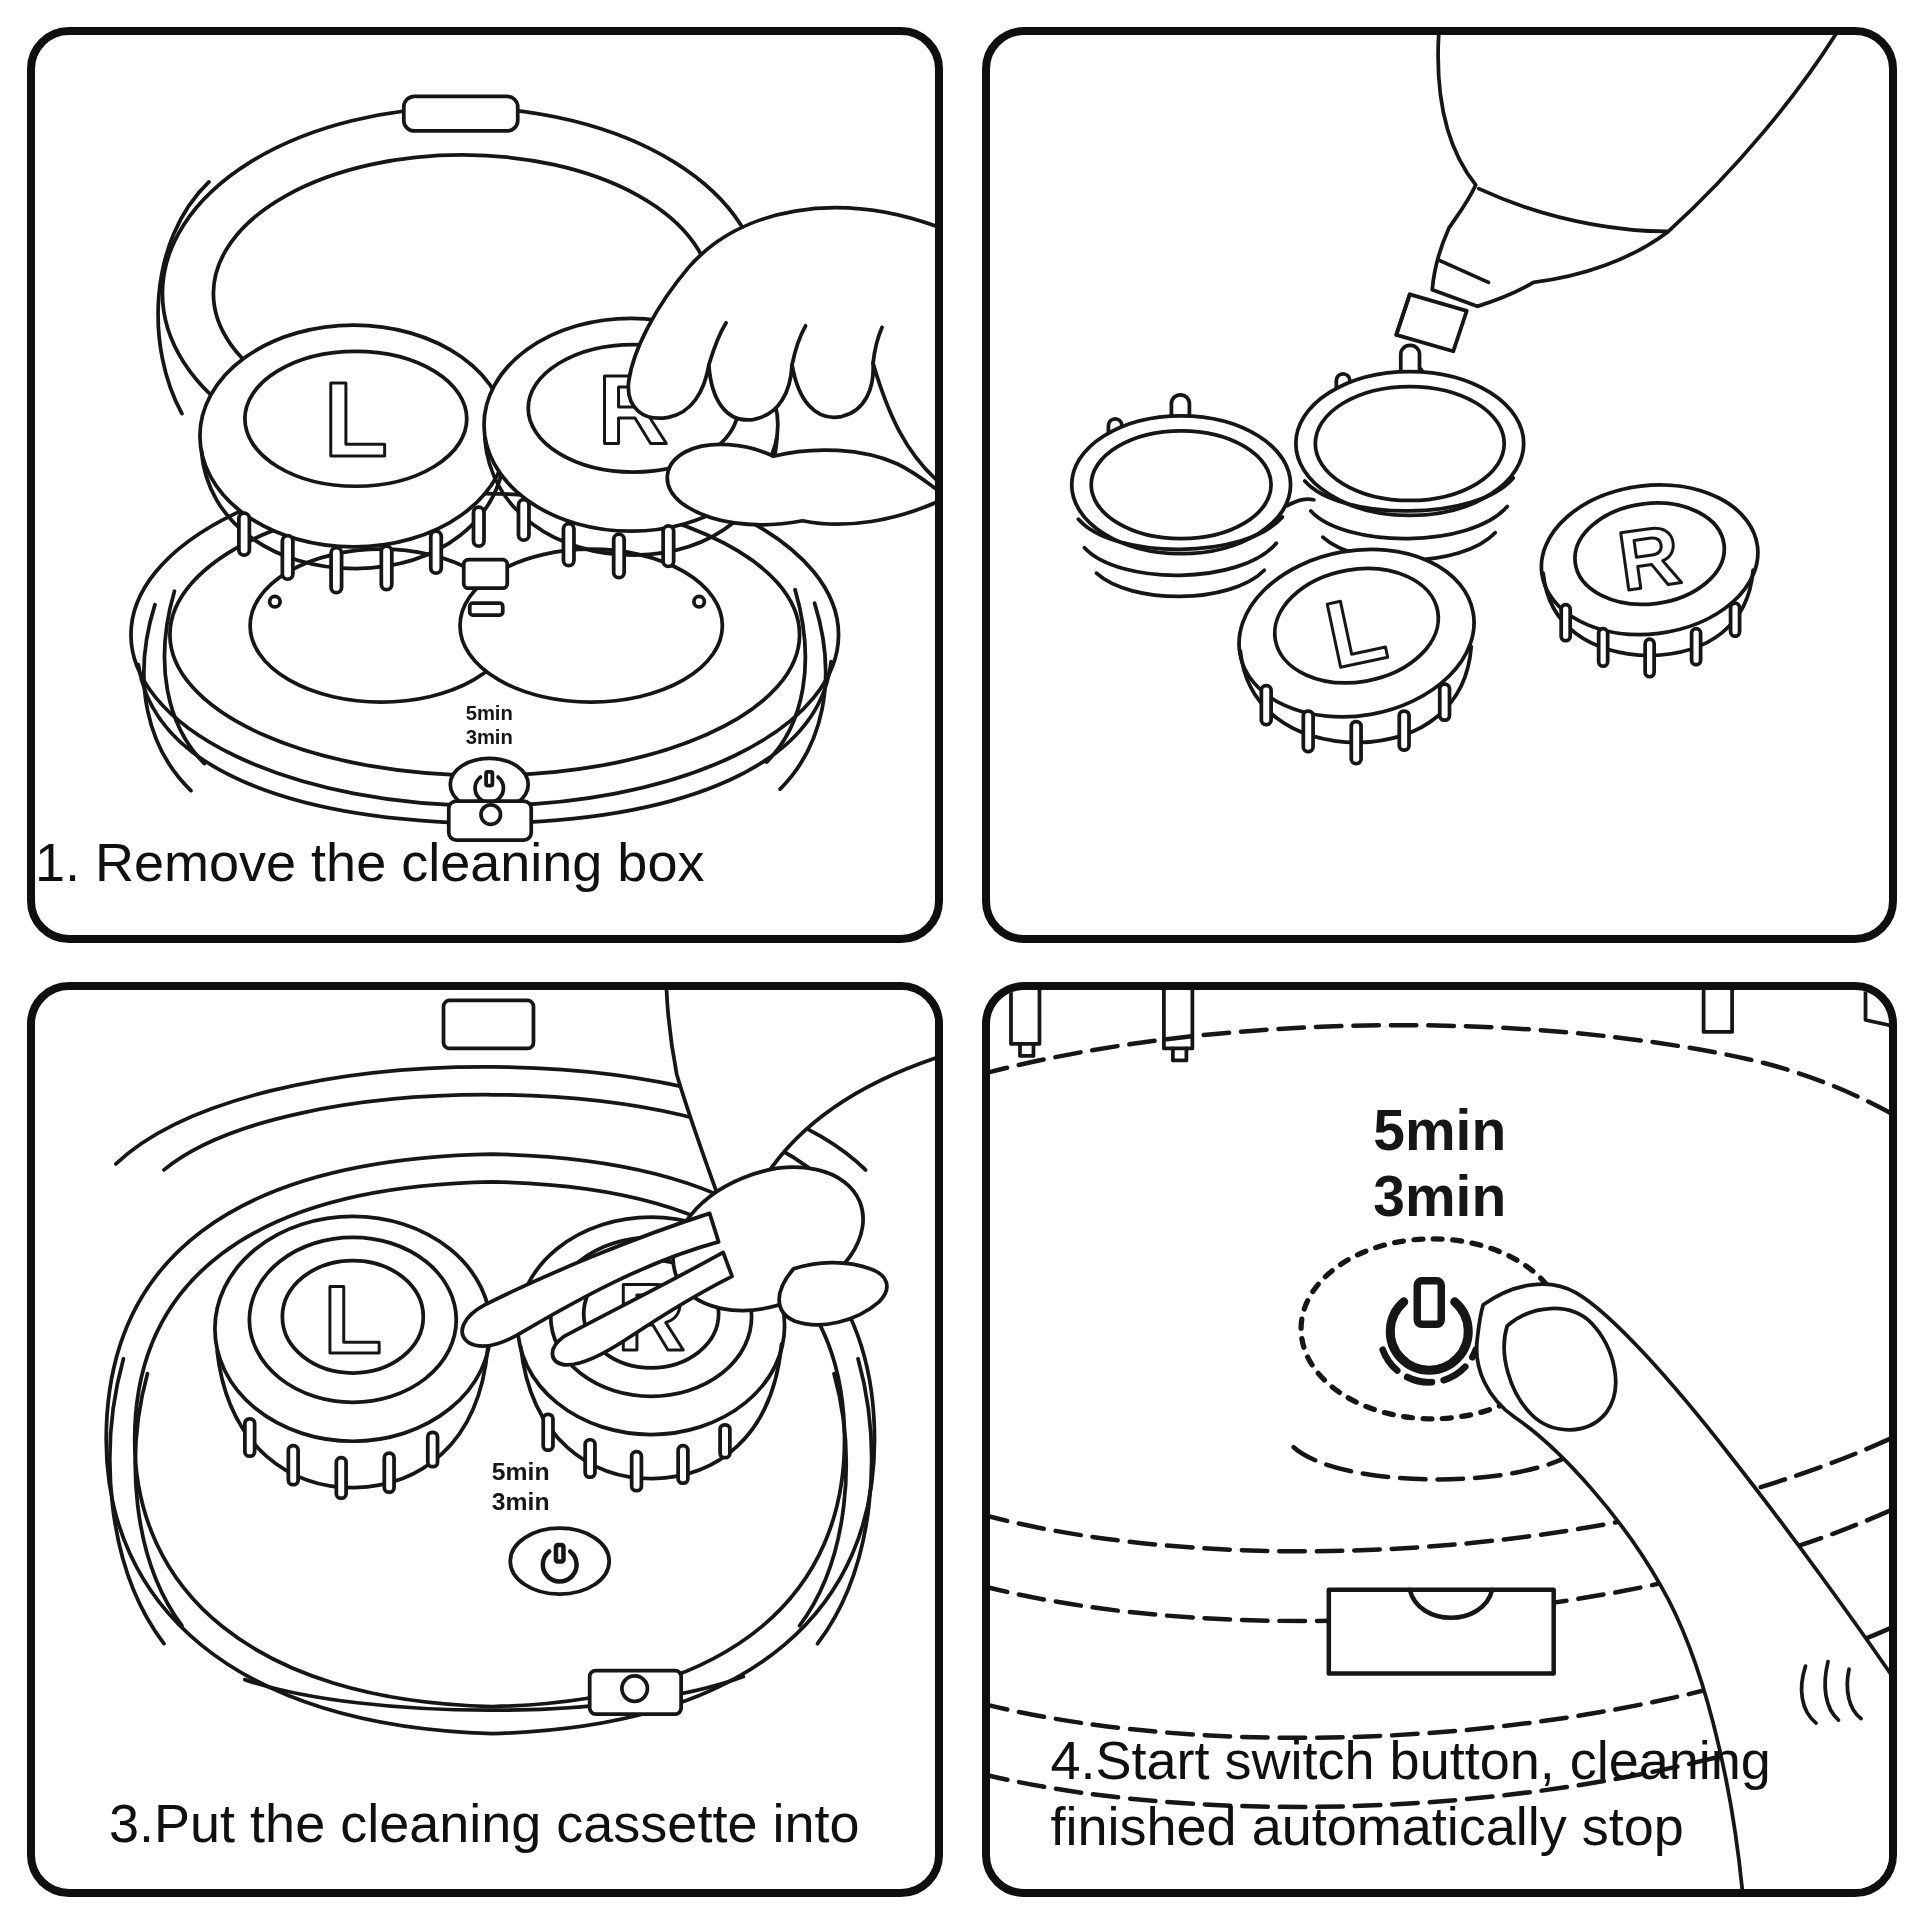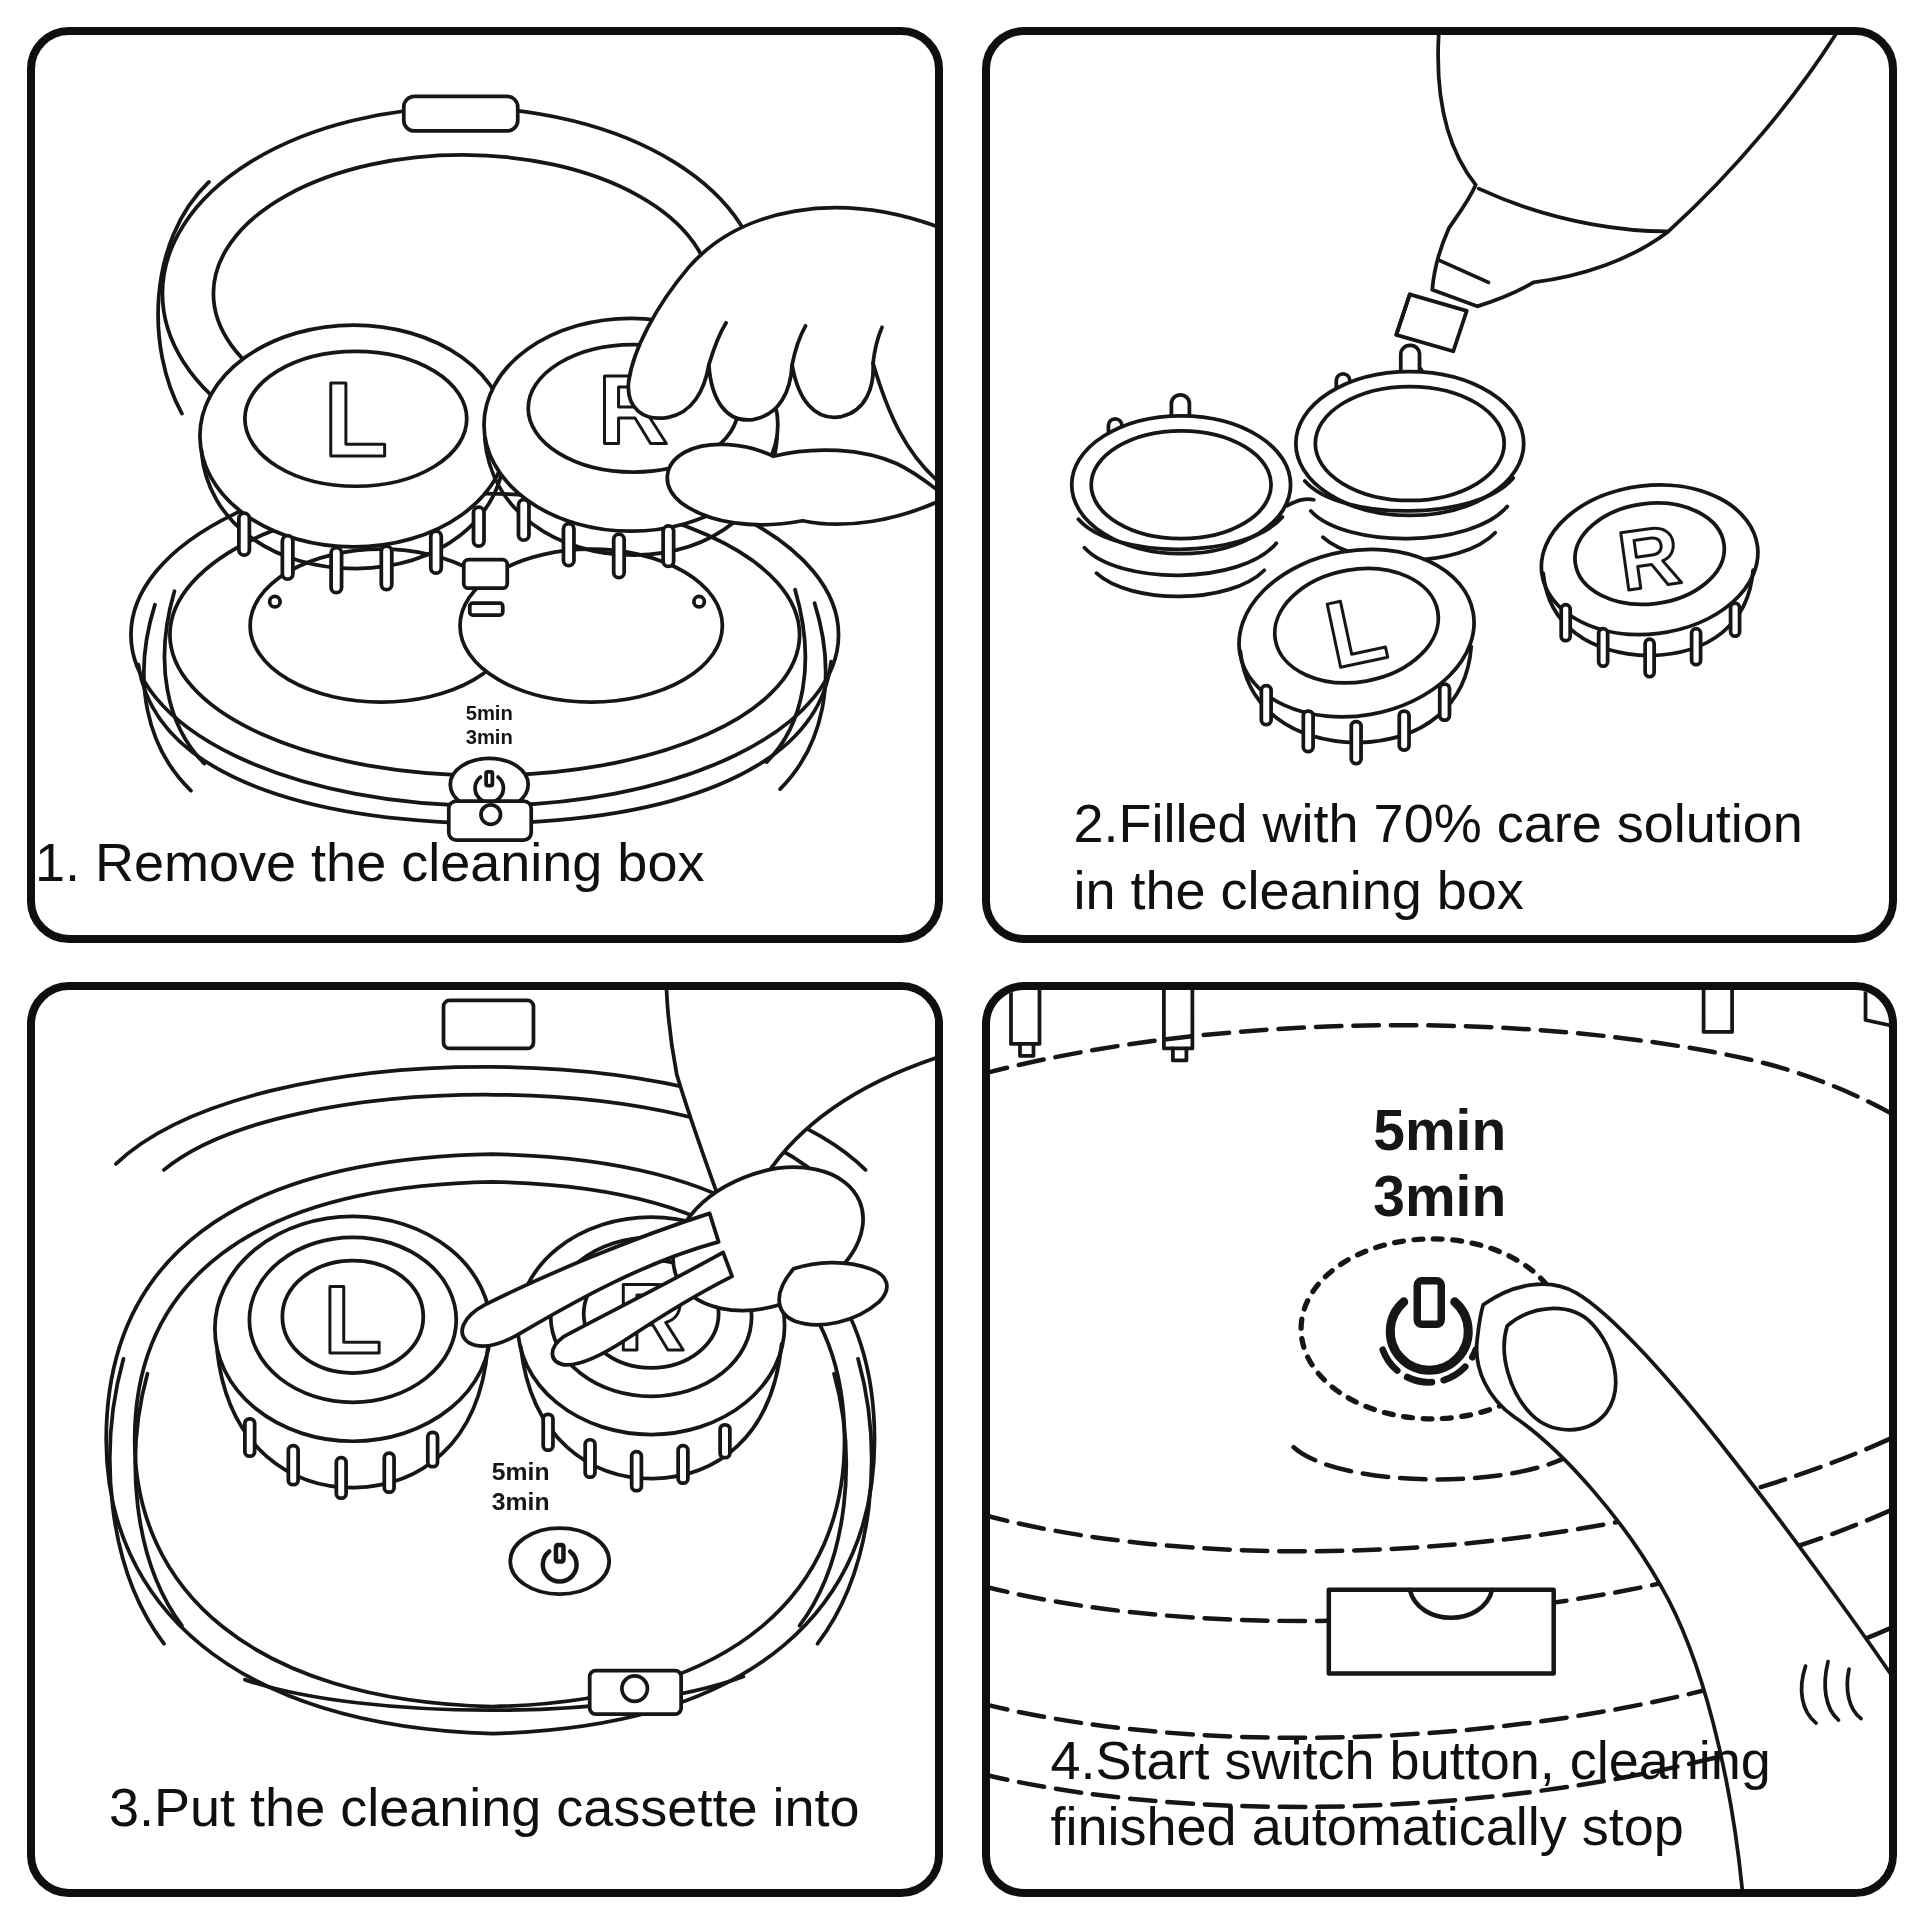--- a/index.html
+++ b/index.html
@@ -12,21 +12,21 @@
   .art *{stroke:#161616;stroke-width:var(--sw,5px);fill:none;stroke-linecap:round;stroke-linejoin:round;}
   .art .f{fill:#ffffff;}
   .art text{fill:#ffffff;stroke:#161616;stroke-width:4px;text-anchor:middle;
             font-family:"Liberation Sans",sans-serif;font-weight:bold;}
   .art text.timer{fill:#161616;stroke:none;}
   .dash{stroke-dasharray:34 16;}
   .dot{stroke-dasharray:12 14;}
   .caption{position:absolute;font-size:54px;line-height:1.24;color:#101010;white-space:nowrap;}
   .c1{left:0;right:0;bottom:39px;}
   .c2{left:84px;bottom:10.5px;}
-  .c3{left:74px;bottom:48px;}
+  .c3{left:74px;bottom:32px;}
   .c4{left:45px;bottom:28.6px;margin-left:16px;}
 </style>
 </head>
 <body>
 
 <main class="sheet">
 
   <figure class="panel">
     <svg class="art" viewBox="0 0 1200 1200">
 
@@ -149,24 +149,20 @@
         <path d="M 738 718 C 745 788, 800 826, 880 828 C 960 826, 1012 786, 1018 714"></path>
         <rect class="f" x="762" y="760" width="12" height="48" rx="6"></rect>
         <rect class="f" x="812" y="792" width="12" height="50" rx="6"></rect>
         <rect class="f" x="874" y="806" width="12" height="50" rx="6"></rect>
         <rect class="f" x="936" y="792" width="12" height="48" rx="6"></rect>
         <rect class="f" x="988" y="758" width="12" height="44" rx="6"></rect>
         <ellipse cx="880" cy="692" rx="100" ry="67" transform="rotate(-7 880 692)"></ellipse>
         <text x="880" y="736" font-size="112" transform="rotate(-8 880 700)">R</text>
       </g>
     </svg>
-    <figcaption class="caption c2">
-      <div>2.Filled with 70% care solution</div>
-      <div>in the cleaning box</div>
-    </figcaption>
   </figure>
 
   <figure class="panel">
     <svg class="art" viewBox="0 0 1200 1200">
 
       <g>
         <path d="M 108 232 C 290 58, 925 58, 1108 240"></path>
         <path d="M 172 240 C 335 105, 888 105, 1045 248"></path>
         <rect class="f" x="545" y="14" width="120" height="64" rx="8"></rect>
       </g>

